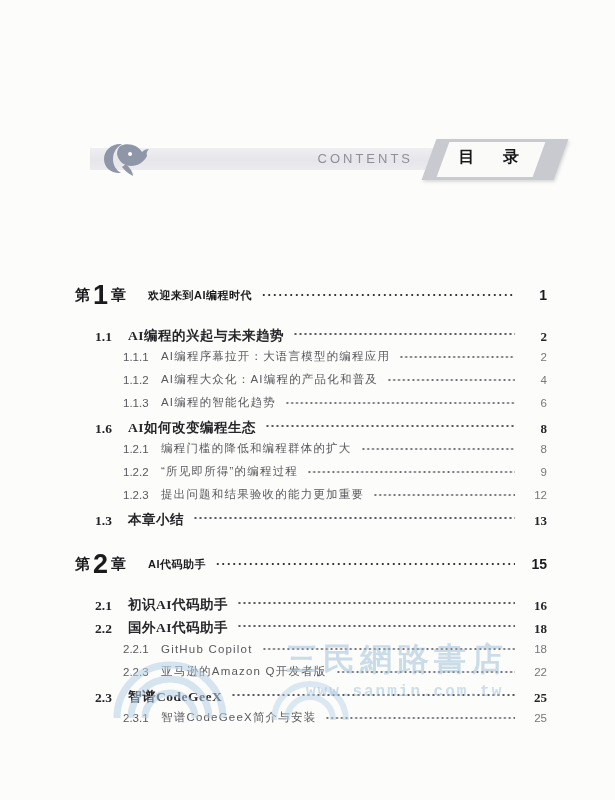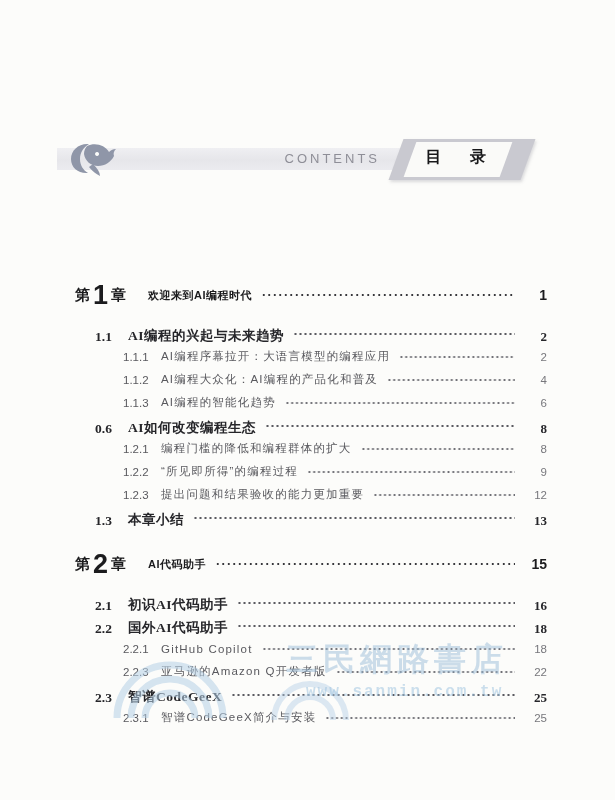--- a/index.html
+++ b/index.html
@@ -6,21 +6,21 @@
   html,body { width:615px; height:800px; }
   body {
     position:relative;
     width:615px; height:800px;
     background:#fcfcfa;
     overflow:hidden;
     font-family:"Liberation Sans", sans-serif;
   }
 
   
-  .header { position:absolute; left:57px; top:138px; width:475px; height:44px; }
+  .header { position:absolute; left:90px; top:138px; width:475px; height:44px; }
   .header-bar {
     position:absolute; left:0; right:70px; top:10px; height:22px;
     background:linear-gradient(180deg,#efeff2 0%,#e6e6ea 55%,#ebebef 100%);
   }
   .logo {
     position:absolute; left:10px; top:2px; width:52px; height:38px;
   }
   .contents-label {
     position:absolute; right:152px; top:13px;
     font-size:13px; color:#8e8e97; letter-spacing:3px;
@@ -156,21 +156,21 @@
   </div>
 
   <div class="row l2">
     <span class="num">1.1.3</span>
     <span class="title">AI编程的智能化趋势</span>
     <span class="leader"></span>
     <span class="page">6</span>
   </div>
 
   <div class="row l1">
-    <span class="num">0.6</span>
+    <span class="num">1.6</span>
     <span class="title">AI如何改变编程生态</span>
     <span class="leader"></span>
     <span class="page">8</span>
   </div>
 
   <div class="row l2">
     <span class="num">1.2.1</span>
     <span class="title">编程门槛的降低和编程群体的扩大</span>
     <span class="leader"></span>
     <span class="page">8</span>

